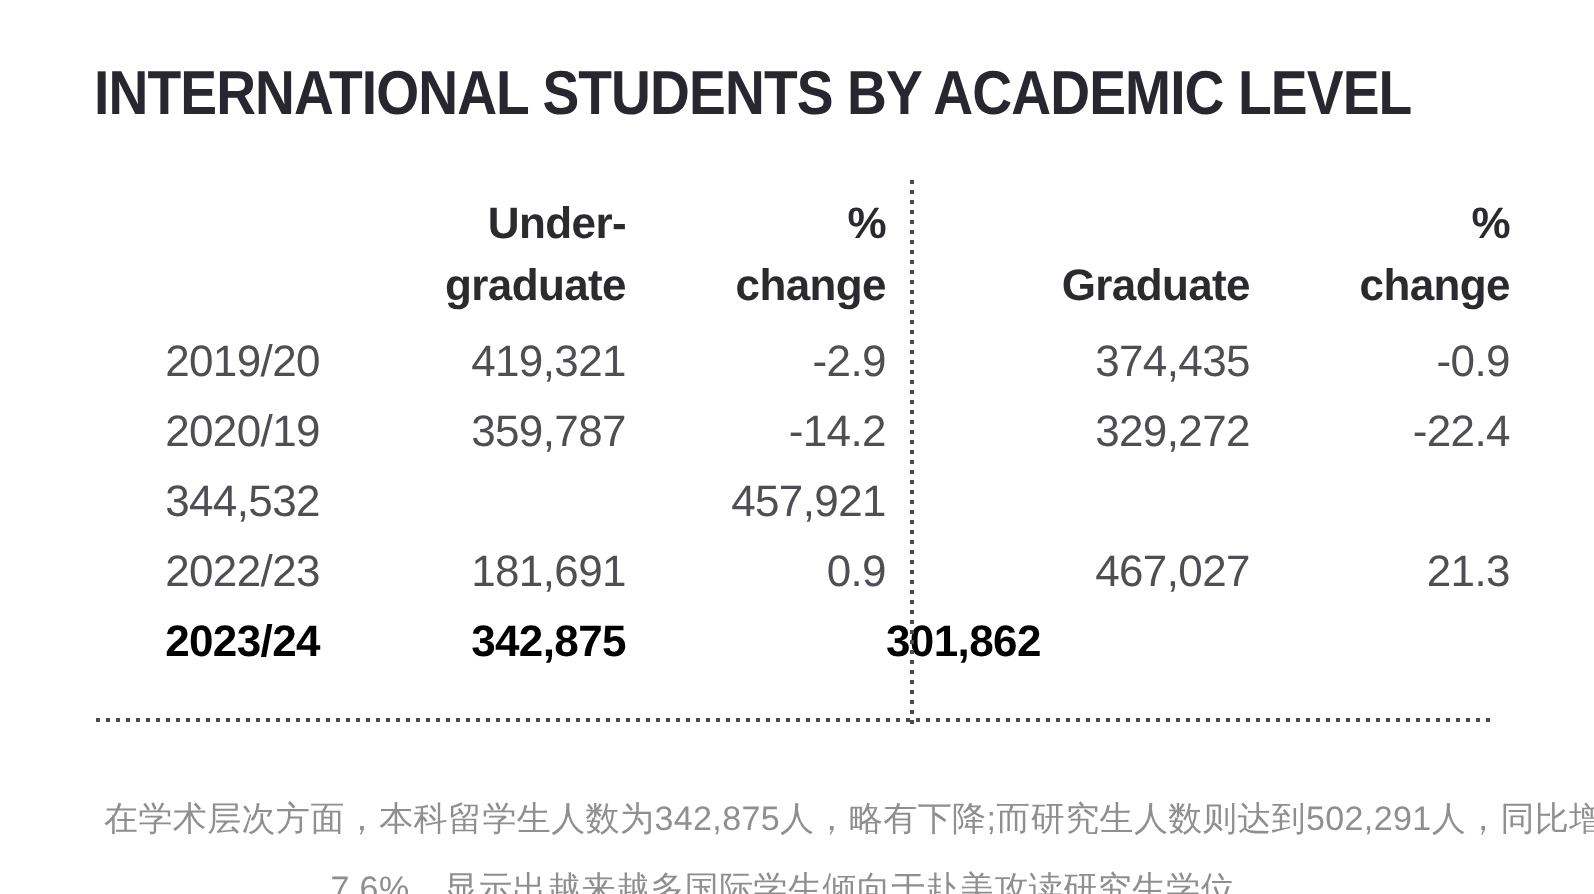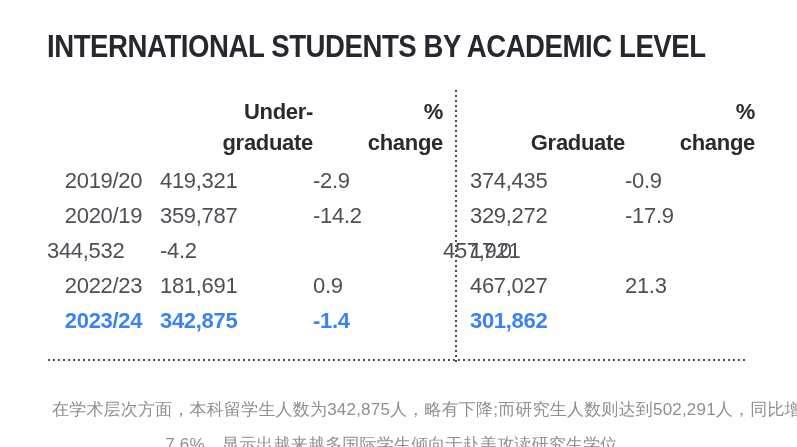--- a/index.html
+++ b/index.html
@@ -32,24 +32,24 @@
   .trow.thead{
     height:74px;
     align-items:end;
     font-weight:bold;
     color:#2b2a2f;
   }
   .thead .cell{
     display:flex;flex-direction:column;justify-content:flex-end;
     padding-bottom:6px;line-height:31px;
   }
-  .cell.year{text-align:center;}
-  .cell.num{text-align:left;}
+  .cell.year{text-align:right;}
+  .cell.num{text-align:right;}
   .thead .cell.num{align-items:flex-end;}
-  .trow.bold{font-weight:bold;color:#3b82f6;}
+  .trow.bold{font-weight:bold;color:#000000;}
   .vdivider{
     position:absolute;left:455px;top:70px;width:2px;height:272px;
     background-image:repeating-linear-gradient(to bottom,#4b4b4b 0,#4b4b4b 2px,transparent 2px,transparent 5px);
   }
   .hrule{
     position:absolute;left:48px;top:339px;width:699px;height:2px;
     background-image:repeating-linear-gradient(to right,#4b4b4b 0,#4b4b4b 2px,transparent 2px,transparent 5px);
   }
   .caption{
     position:absolute;left:18px;top:372px;width:764px;
@@ -97,44 +97,41 @@
       <div class="cell num">374,435</div>
       <div class="cell num">-0.9</div>
     </div>
 
     <div class="trow">
       <div class="cell year">2020/19</div>
       <div class="cell num">359,787</div>
       <div class="cell num">-14.2</div>
       <div class="cell spacer"></div>
       <div class="cell num">329,272</div>
-      <div class="cell num">-17.9</div>
+      <div class="cell num">-22.4</div>
     </div>
 
     <div class="trow">
       <div class="cell num">344,532</div>
-      <div class="cell num">-4.2</div>
       <div class="cell spacer"></div>
       <div class="cell num">457,921</div>
-      <div class="cell num">17.0</div>
     </div>
 
     <div class="trow">
       <div class="cell year">2022/23</div>
       <div class="cell num">181,691</div>
       <div class="cell num">0.9</div>
       <div class="cell spacer"></div>
       <div class="cell num">467,027</div>
       <div class="cell num">21.3</div>
     </div>
 
     <div class="trow bold">
       <div class="cell year">2023/24</div>
       <div class="cell num">342,875</div>
-      <div class="cell num">-1.4</div>
       <div class="cell spacer"></div>
       <div class="cell num">301,862</div>
     </div>
 
   </div>
 
   <div class="vdivider"></div>
   <div class="hrule"></div>
 
   <div class="caption">

